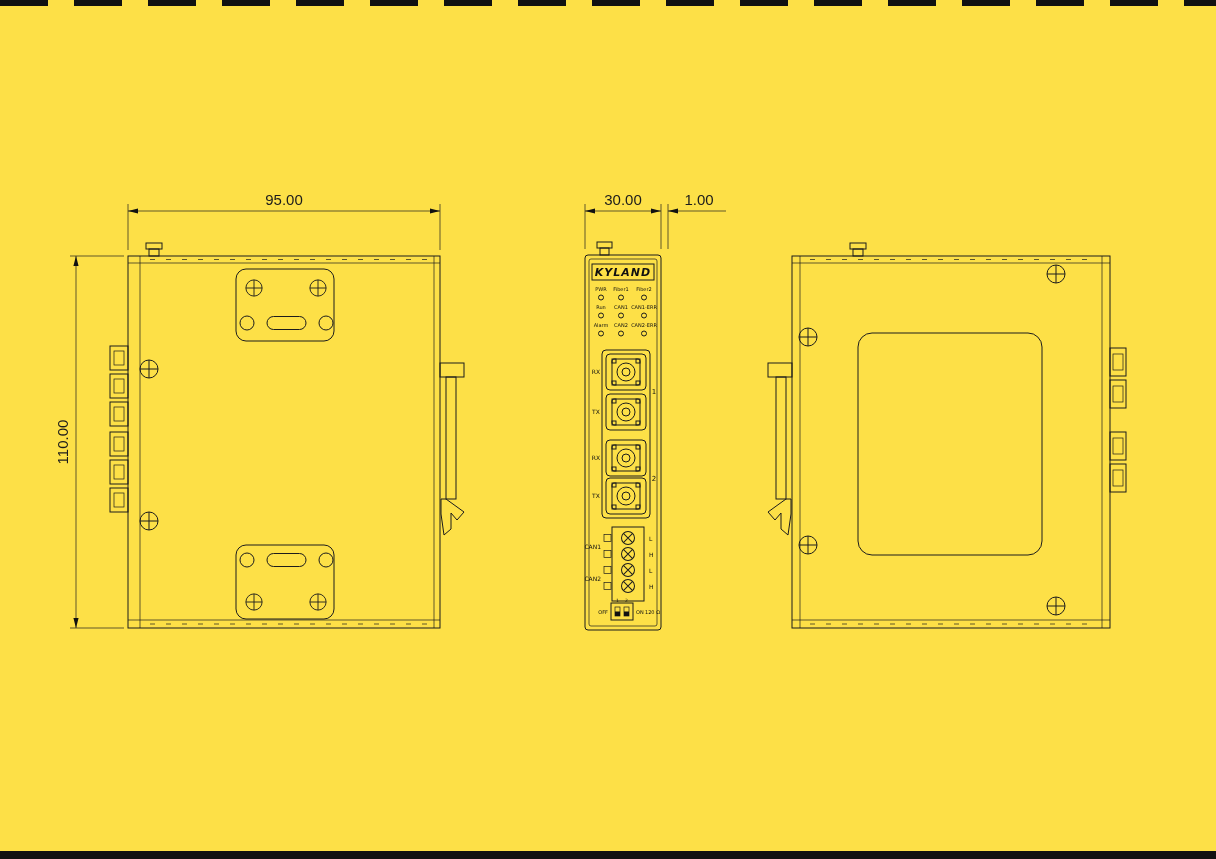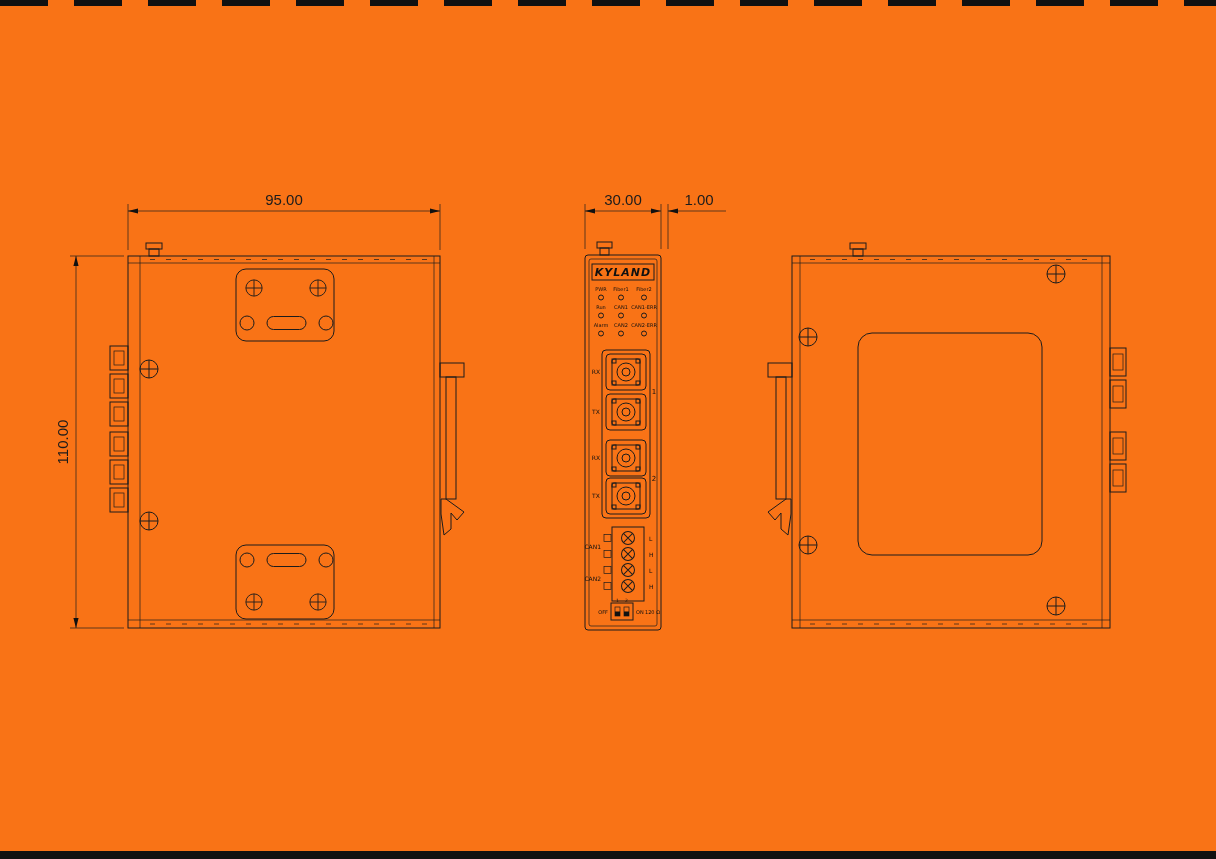--- a/index.html
+++ b/index.html
@@ -1,16 +1,16 @@
 <!DOCTYPE html>
 <html><head>
 <meta charset="utf-8">
 <style>
   html,body{margin:0;padding:0;background:#fff}
-  .page{width:1216px;height:859px;position:relative;background:#f97316;overflow:hidden}
+  .page{width:1216px;height:859px;position:relative;background:#fde047;overflow:hidden}
   svg{display:block}
   .ln{fill:none;stroke:#1c1c1c;stroke-width:1}
   .thin{stroke-width:0.7}
   .fillb{fill:#111;stroke:none}
   .dim{font-family:"Liberation Sans",sans-serif;font-size:15px;fill:#1c1c1c}
   .t6{font-family:"DejaVu Sans",sans-serif;font-size:6px;fill:#111}
   .t5{font-family:"DejaVu Sans",sans-serif;font-size:5px;fill:#111}
   .t7{font-family:"DejaVu Sans",sans-serif;font-size:7px;fill:#111}
   .t45{font-family:"DejaVu Sans",sans-serif;font-size:4.5px;fill:#111}
   .brand{font-family:"DejaVu Sans",sans-serif;font-size:11px;font-weight:bold;font-style:italic;letter-spacing:1px;fill:#111}

